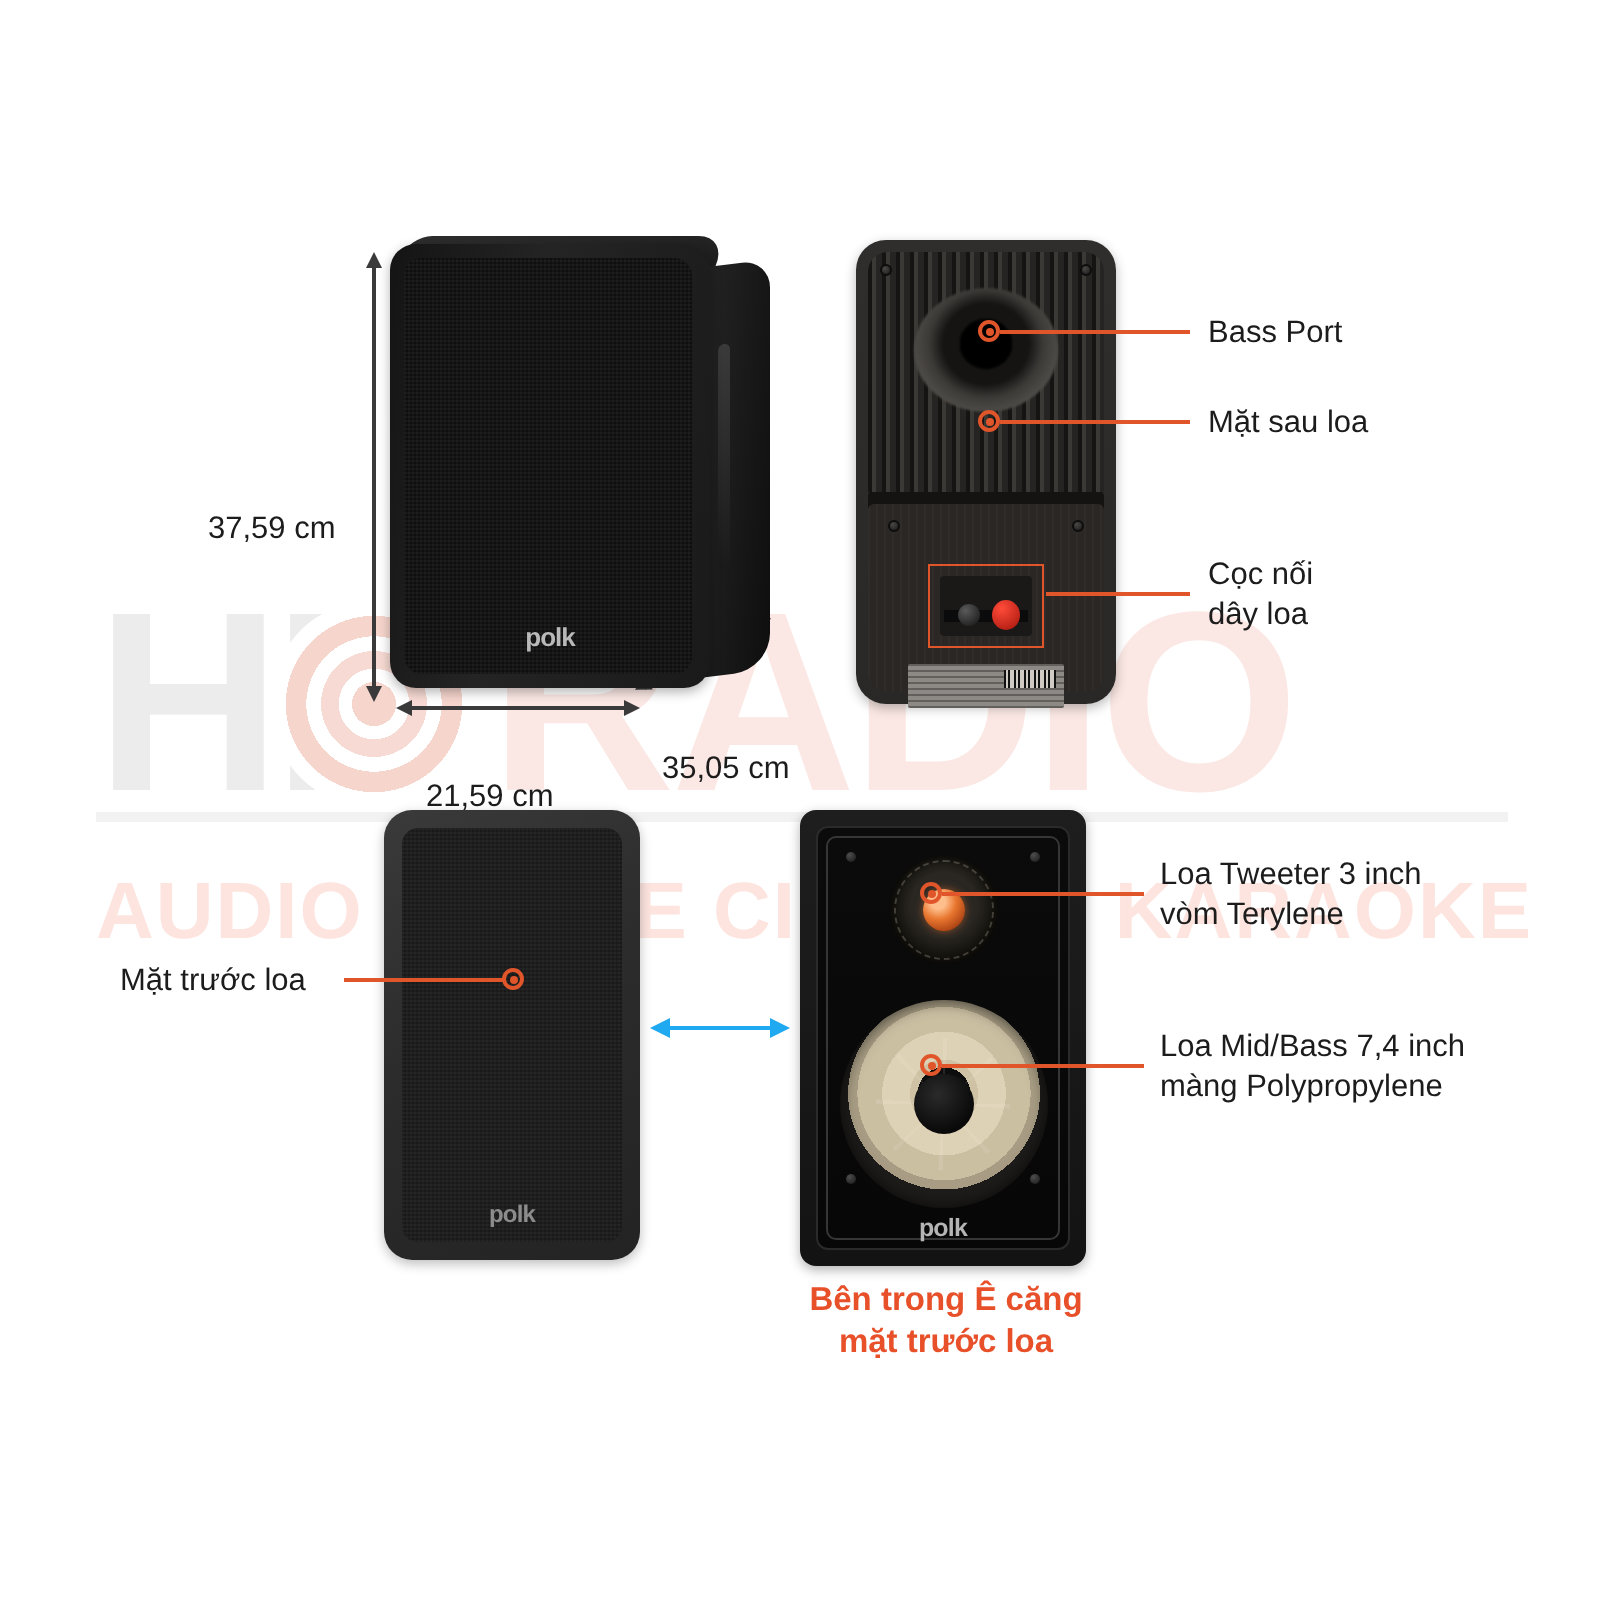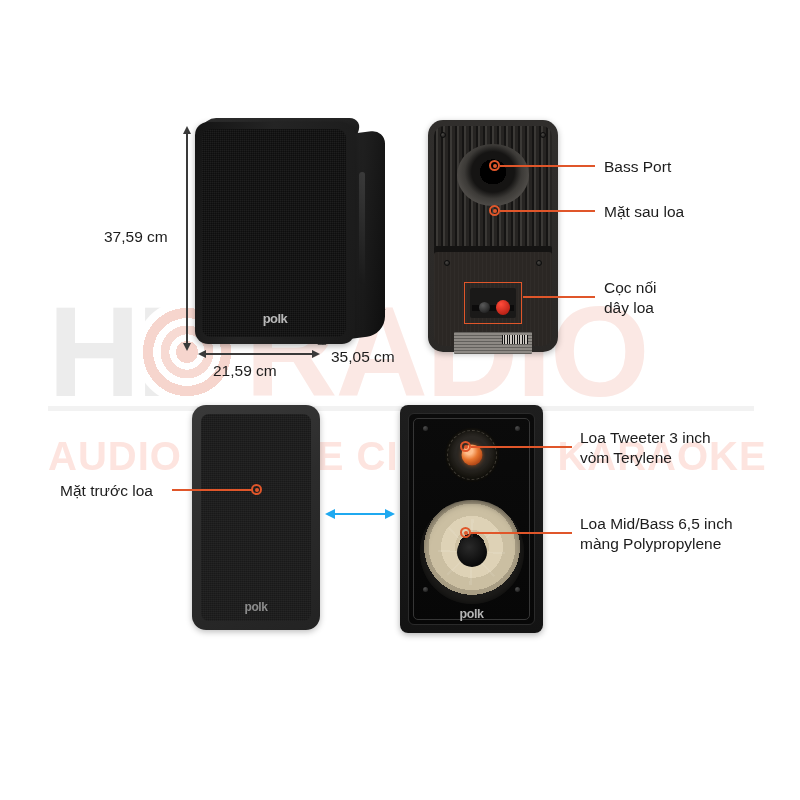--- a/index.html
+++ b/index.html
@@ -101,21 +101,21 @@
   .arrow-head {
     position:absolute; width:0; height:0;
   }
   .ah-up    { border-left:4px solid transparent; border-right:4px solid transparent; border-bottom:8px solid #3a3a3a; }
   .ah-down  { border-left:4px solid transparent; border-right:4px solid transparent; border-top:8px solid #3a3a3a; }
   .ah-left  { border-top:4px solid transparent; border-bottom:4px solid transparent; border-right:8px solid #3a3a3a; }
   .ah-right { border-top:4px solid transparent; border-bottom:4px solid transparent; border-left:8px solid #3a3a3a; }
 
   .dim-label {
     position:absolute; color:#1c1c1c; font-size:15.5px;
-    font-family:"Liberation Sans", sans-serif; white-space:nowrap;
+    font-family:"Liberation Sans", sans-serif; white-space:nowrap;margin-top:28px;
   }
 
   
   .tr-body {
     left:428px; top:120px; width:130px; height:232px;
     border-radius:15px;
     background:linear-gradient(180deg,#302e2c 0%,#2a2826 100%);
     box-shadow:0 2px 6px rgba(0,0,0,.28);
   }
   .tr-heatsink {
@@ -434,18 +434,20 @@
   <div>
     <div class="callout-dot" style="left:460px; top:441px;"></div>
     <div class="callout-line" style="left:471px; top:446px; width:101px;"></div>
     <div class="callout-text" style="left:580px; top:428px;">Loa Tweeter 3 inch
 vòm Terylene</div>
   </div>
 
   <div>
     <div class="callout-dot" style="left:460px; top:527px;"></div>
     <div class="callout-line" style="left:471px; top:532px; width:101px;"></div>
-    <div class="callout-text" style="left:580px; top:514px;">Loa Mid/Bass 6,5 inch
+    <div class="callout-text" style="left:580px; top:514px;">Loa Mid/Bass 7,4 inch
 màng Polypropylene</div>
   </div>
 
+  <div class="orange-caption" style="left:380px; top:640px; width:186px;">Bên trong Ê căng
+mặt trước loa</div>
 
 </div>
 
 </body></html>

